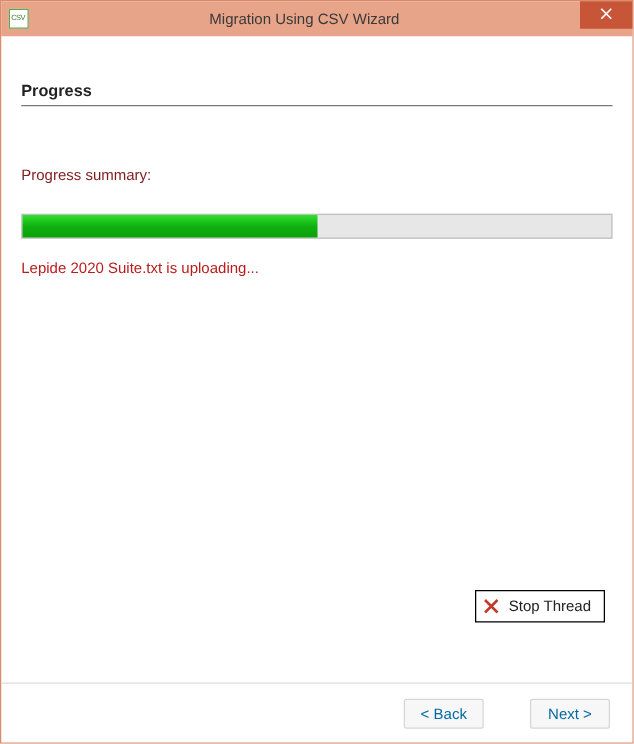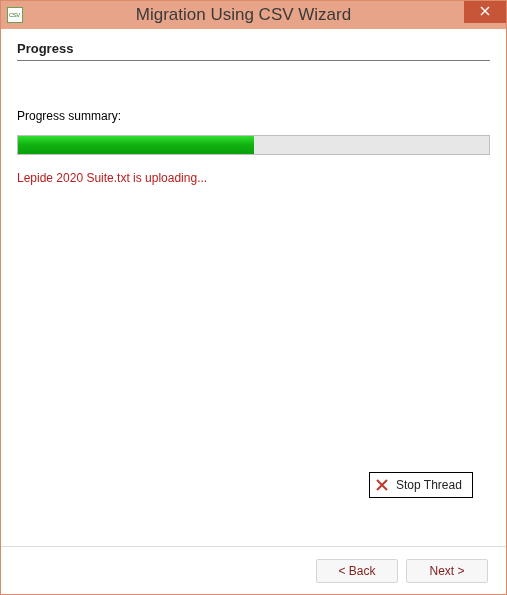--- a/index.html
+++ b/index.html
@@ -42,76 +42,76 @@
     line-height: 6px;
     color: #3a7a2a;
     left: 1px;
     top: 4px;
     letter-spacing: -0.5px;
   }
   .titlebar .title-text {
     flex: 1;
     text-align: center;
     color: #3a3a3a;
-    font-size: 17px;
+    font-size: 12px;
   }
   .titlebar .close-btn {
     width: 42px;
     height: 22px;
     background: #c75538;
     display: flex;
     align-items: center;
     justify-content: center;
     margin-right: 0;
     align-self: flex-start;
   }
   .titlebar .close-btn svg {
     width: 10px;
     height: 10px;
   }
   .content {
-    padding: 12px 16px 0 16px;
+    padding: 36px 16px 0 16px;
     box-sizing: border-box;
     height: 517px;
     position: relative;
   }
   .section-heading {
     font-weight: bold;
     font-size: 13px;
     color: #222;
     padding-bottom: 4px;
   }
   .section-rule {
     border: none;
     border-top: 1px solid #7a7a7a;
     margin: 0 0 48px 0;
   }
   .summary-label {
-    color: #000000;
-    margin-bottom: 12px;
+    color: #7f1d1d;
+    margin-bottom: 24px;
   }
   .progress-track {
     height: 20px;
     border: 1px solid #bfbfbf;
     background: #e7e7e7;
     position: relative;
     box-sizing: border-box;
   }
   .progress-fill {
     position: absolute;
     left: 0; top: 0; bottom: 0;
     background: linear-gradient(to bottom, #2fe02f 0%, #11b011 50%, #0aa00a 100%);
   }
   .status-text {
     margin-top: 16px;
     color: #b91c1c;
   }
   .stop-row {
     position: absolute;
-    right: 33px;
+    right: 22px;
     bottom: 48px;
   }
   .stop-btn {
     width: 104px;
     height: 26px;
     border: 1px solid #000;
     background: #fff;
     display: flex;
     align-items: center;
     font-family: inherit;
@@ -134,29 +134,30 @@
     height: 48px;
     border-top: 1px solid #ddd;
     display: flex;
     align-items: center;
     justify-content: flex-end;
     padding-right: 18px;
     gap: 8px;
     box-sizing: border-box;
   }
   .wiz-btn {
-    width: 82px;
+    width: 64px;
     height: 24px;
     border: 1px solid #d6d6d6;
     background: #f7f7f7;
-    color: #7f1d1d;
+    color: #0369a1;
     font-family: inherit;
     font-size: 12px;
     border-radius: 2px;
     box-sizing: border-box;
+    margin-left: 29px;
   }
 </style>
 </head>
 <body>
 
 <div class="window">
 
   <div class="titlebar">
     <div class="app-icon"></div>
     <div class="title-text">Migration Using CSV Wizard</div>

